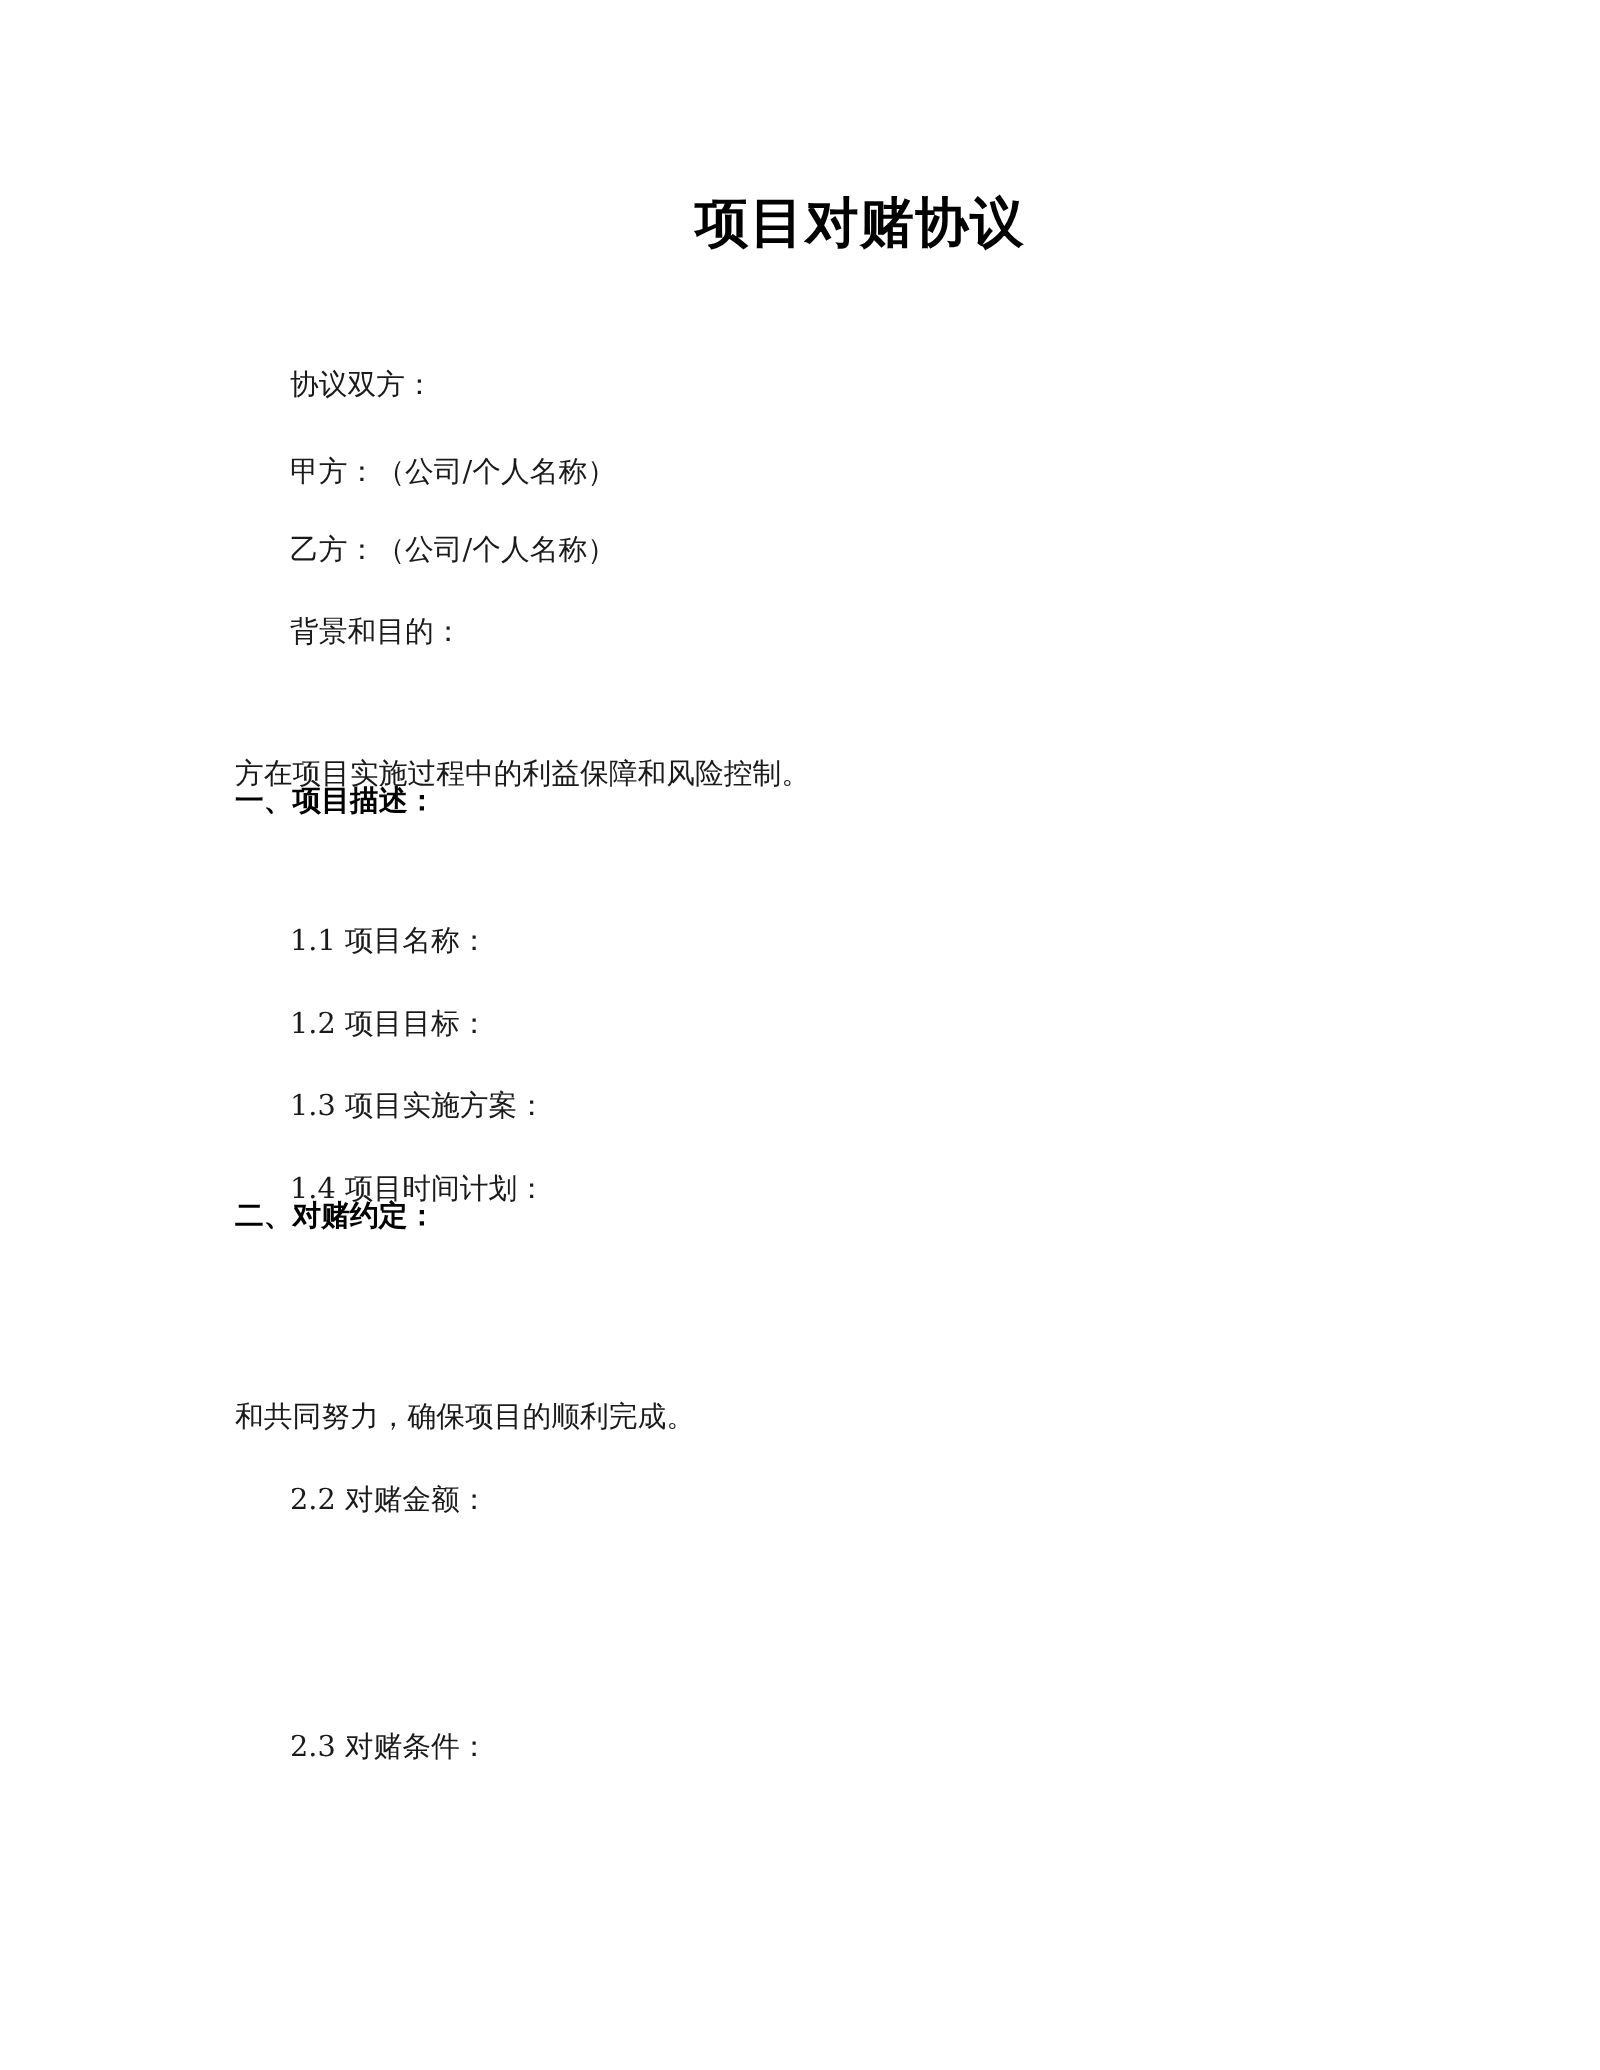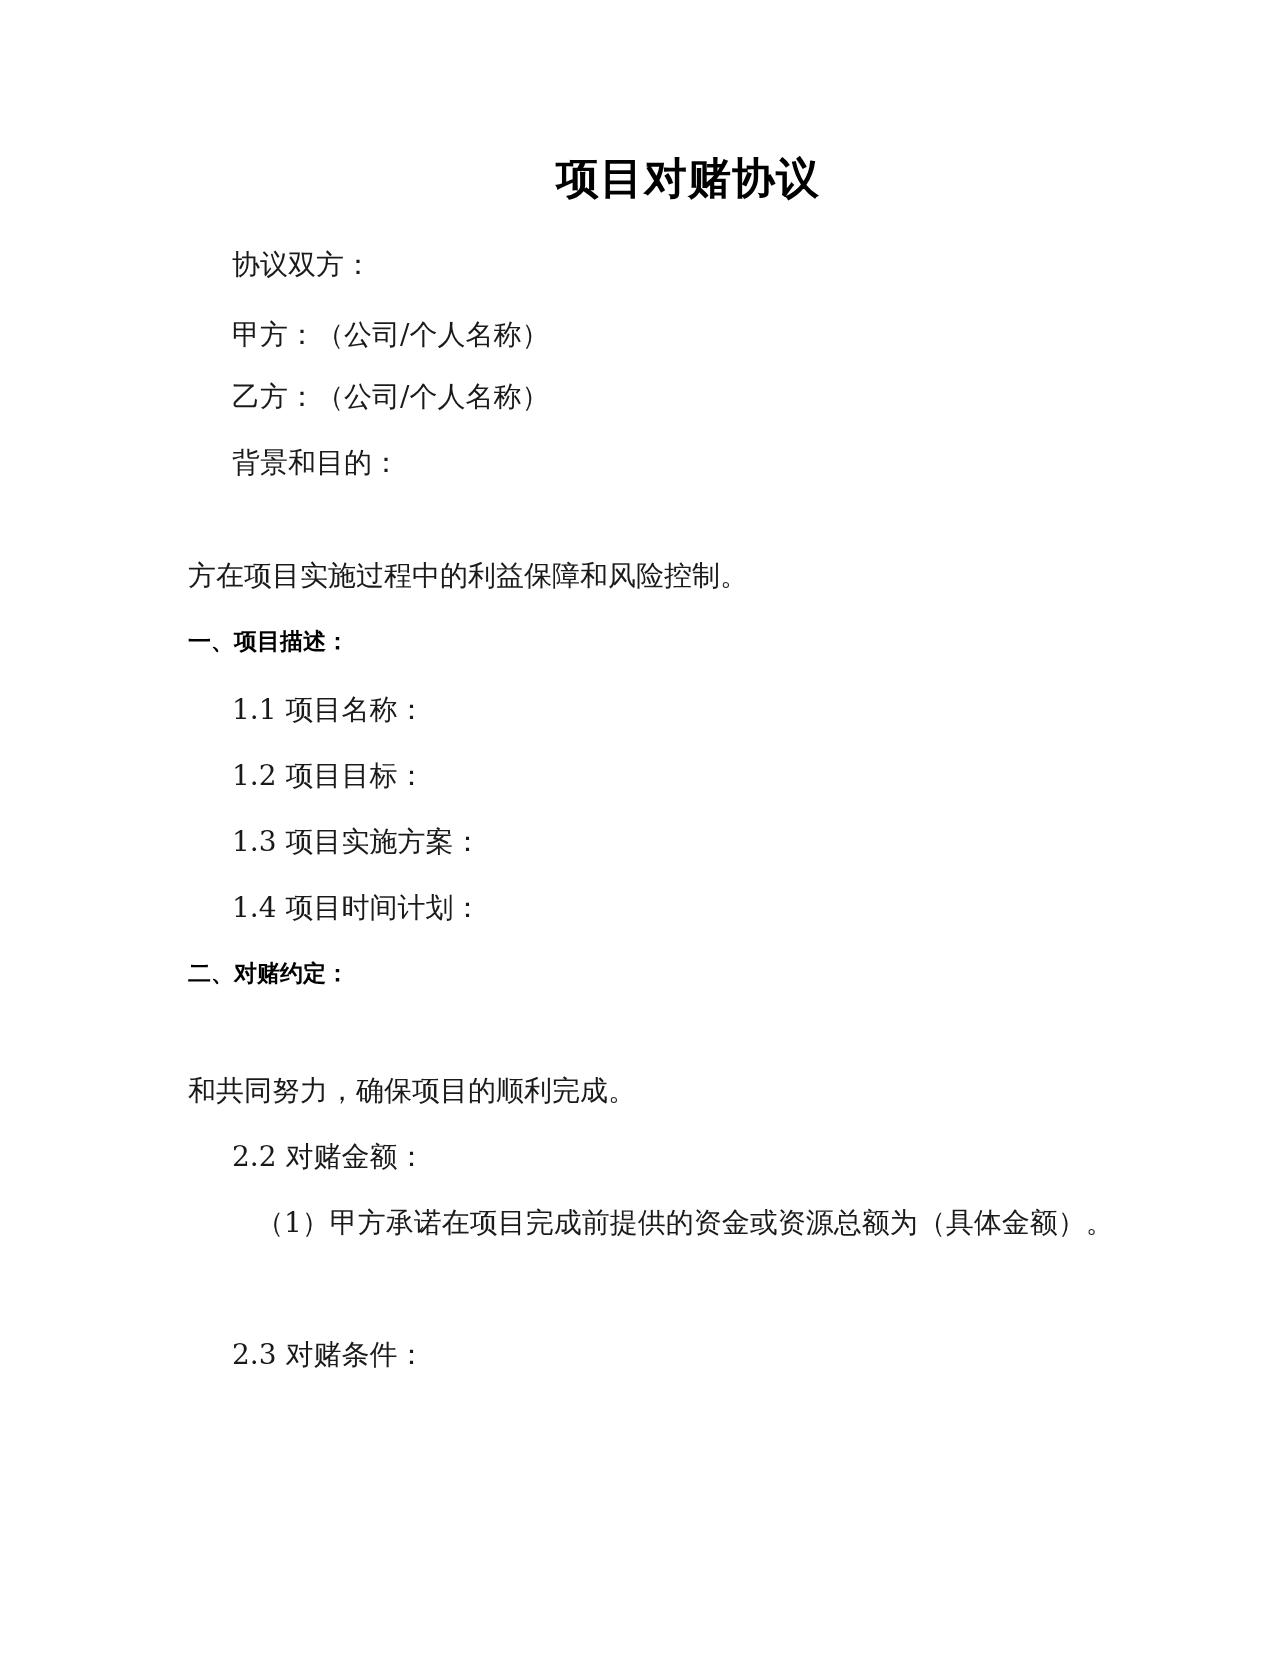--- a/index.html
+++ b/index.html
@@ -2,21 +2,21 @@
 <html><head>
 <meta charset="utf-8">
 <style>
   html, body { margin: 0; padding: 0; background: #ffffff; }
   body { width: 1280px; height: 1656px; position: relative; overflow: hidden;
          font-family: "DejaVu Serif", "Liberation Serif", serif; color: #1a1a1a; }
   .page { position: absolute; left: 0; top: 0; width: 1280px; height: 1656px; }
   .title { position: absolute; left: 0; width: 1280px; top: 150px; text-align: center;
            font-family: "DejaVu Sans", "Liberation Sans", sans-serif; font-weight: bold;
            font-size: 43px; letter-spacing: 1px; color: #000; padding-left: 48px; }
-  .p { position: absolute; font-size: 28px; line-height: 23px; white-space: nowrap; }
+  .p { position: absolute; font-size: 23px; line-height: 23px; white-space: nowrap; margin-top: 44px; }
   .h { position: absolute; font-family: "DejaVu Sans", "Liberation Sans", sans-serif;
        font-weight: bold; font-size: 23px; line-height: 23px; white-space: nowrap; color: #000; }
   .ind1 { left: 232px; }
   .ind0 { left: 188px; }
   .ind2 { left: 256px; }
 </style>
 </head>
 <body>
 
 <div class="page">
@@ -30,15 +30,14 @@
 
   <div class="h ind0" style="top:630px">一、项目描述：</div>
   <div class="p ind1" style="top:698px">1.1 项目名称：</div>
   <div class="p ind1" style="top:764px">1.2 项目目标：</div>
   <div class="p ind1" style="top:830px">1.3 项目实施方案：</div>
   <div class="p ind1" style="top:896px">1.4 项目时间计划：</div>
 
   <div class="h ind0" style="top:962px">二、对赌约定：</div>
   <div class="p ind0" style="top:1079px">和共同努力，确保项目的顺利完成。</div>
   <div class="p ind1" style="top:1145px">2.2 对赌金额：</div>
-  <div class="p ind2" style="top:1211px">（1）甲方承诺在项目完成前提供的资金或资源总额为（具体金额）。</div>
   <div class="p ind1" style="top:1343px">2.3 对赌条件：</div>
 </div>
 
 </body></html>

